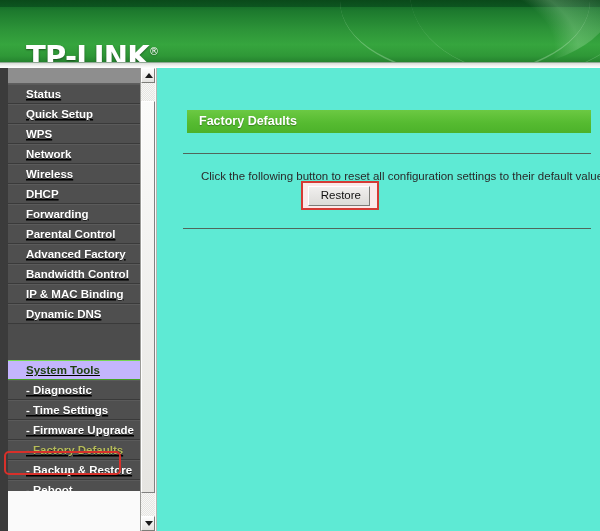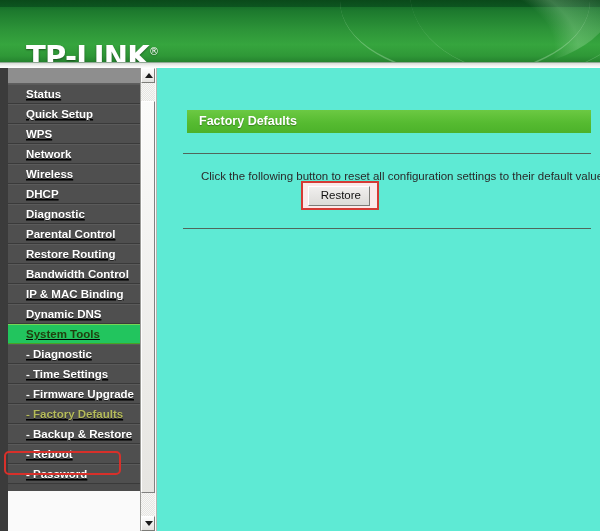--- a/index.html
+++ b/index.html
@@ -129,25 +129,26 @@
     border-top: 1px solid #5a5a5a;
     white-space: nowrap;
     overflow: hidden;
     text-shadow: 0 1px 0 rgba(0,0,0,0.55);
     cursor: pointer;
   }
   .menu-item.sub {
     padding-left: 18px;
   }
   .menu-item.active-group {
-    background: #22c55e;
+    background: #c4b5fd;
     color: #20410f;
     text-shadow: none;
     border-top: 1px solid #76d655;
     border-bottom: 1px solid #46a326;
+    margin-top: 36px;
   }
   .menu-item.selected-sub {
     color: #b5bb5a;
   }
 
   
   .sb-scroll {
     position: absolute;
     left: 140px; top: 68px;
     width: 15px; height: 463px;
@@ -285,23 +286,23 @@
 
   <div class="sidebar-frame">
     <div class="sidebar-tophead"></div>
     <ul class="menu" id="menu-list">
         <li class="menu-item">Status</li>
         <li class="menu-item">Quick Setup</li>
         <li class="menu-item">WPS</li>
         <li class="menu-item">Network</li>
         <li class="menu-item">Wireless</li>
         <li class="menu-item">DHCP</li>
-        <li class="menu-item">Diagnostic</li>
+        <li class="menu-item">Forwarding</li>
         <li class="menu-item">Parental Control</li>
-        <li class="menu-item">Restore Routing</li>
+        <li class="menu-item">Advanced Factory</li>
         <li class="menu-item">Bandwidth Control</li>
         <li class="menu-item">IP &amp; MAC Binding</li>
         <li class="menu-item">Dynamic DNS</li>
         <li class="menu-item active-group">System Tools</li>
         <li class="menu-item sub">- Diagnostic</li>
         <li class="menu-item sub">- Time Settings</li>
         <li class="menu-item sub">- Firmware Upgrade</li>
         <li class="menu-item sub selected-sub">- Factory Defaults</li>
         <li class="menu-item sub">- Backup &amp; Restore</li>
         <li class="menu-item sub">- Reboot</li>

